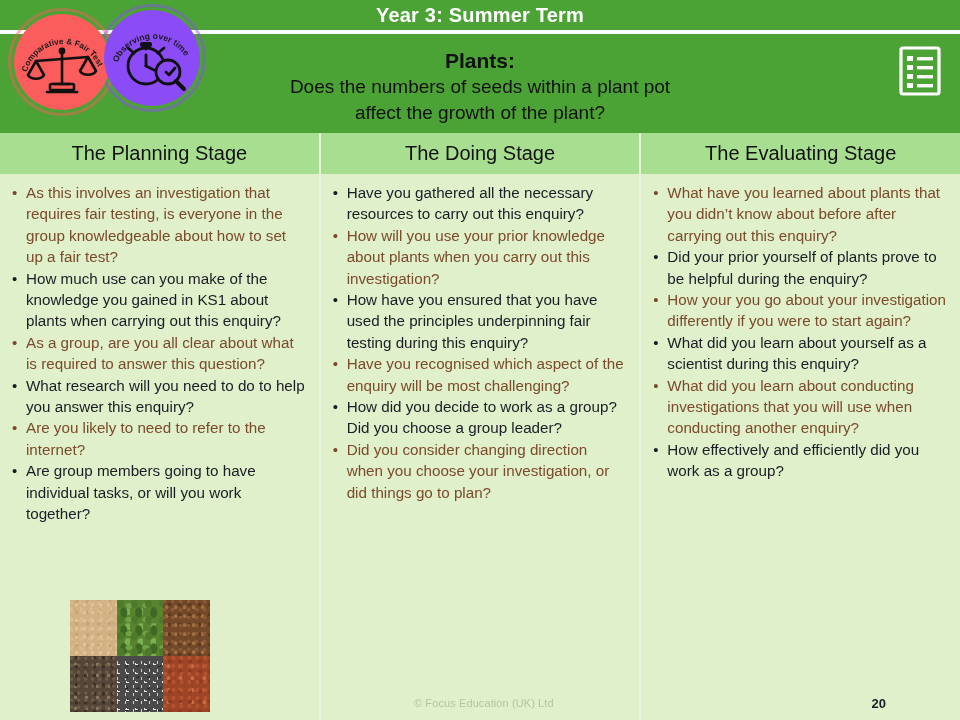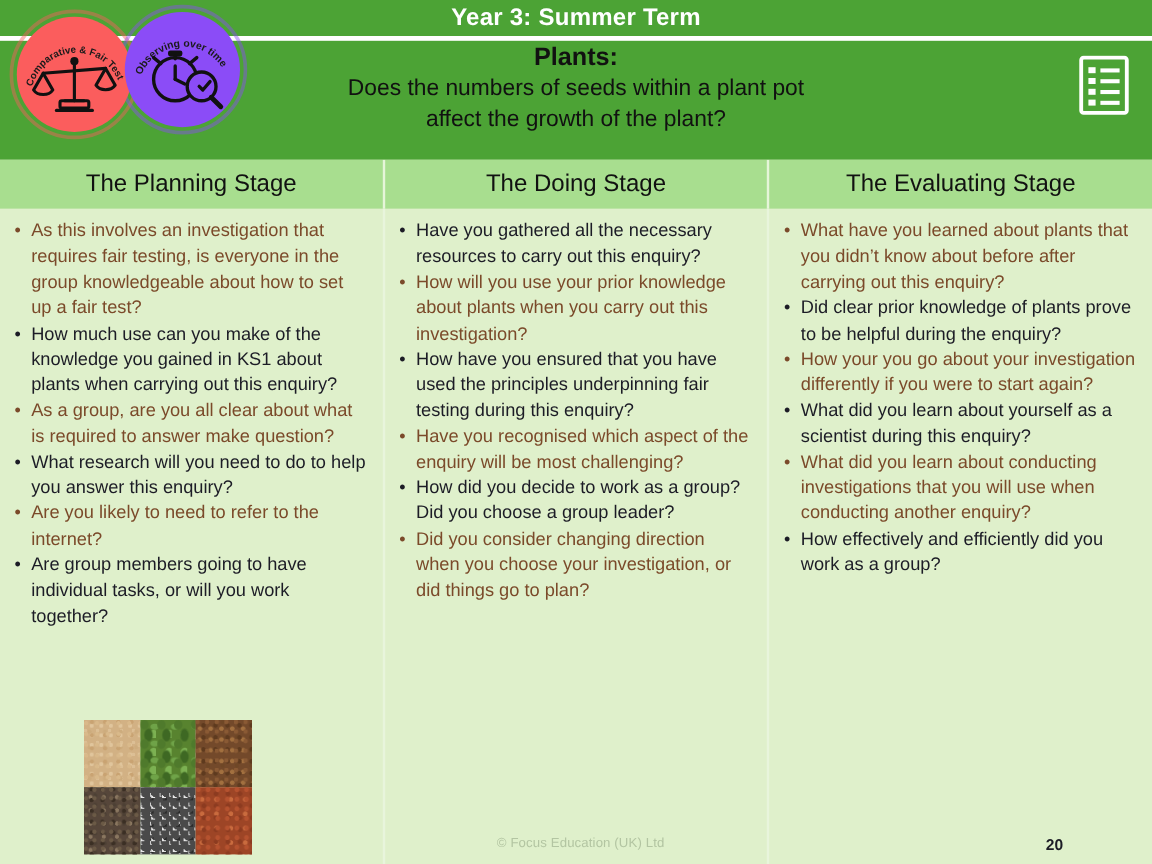--- a/index.html
+++ b/index.html
@@ -59,21 +59,21 @@
     bottom: 0;
     display: flex;
     align-items: flex-start;
     justify-content: center;
   }
 
   .subject-title {
     width: 620px;
     text-align: center;
     color: #111111;
-    padding-top: 1px;
+    padding-top: 14px;
   }
 
   .subject-title .plants {
     font-weight: bold;
     font-size: 21px;
     line-height: 26px;
     display: block;
   }
 
   .subject-title .question {
@@ -409,21 +409,21 @@
         <li class="brown">
             <span class="dot">•</span>
             <span class="txt">As this involves an investigation that requires fair testing, is everyone in the group knowledgeable about how to set up a fair test?</span>
           </li>
         <li class="dark">
             <span class="dot">•</span>
             <span class="txt">How much use can you make of the knowledge you gained in KS1 about plants when carrying out this enquiry?</span>
           </li>
         <li class="brown">
             <span class="dot">•</span>
-            <span class="txt">As a group, are you all clear about what is required to answer make question?</span>
+            <span class="txt">As a group, are you all clear about what is required to answer this question?</span>
           </li>
         <li class="dark">
             <span class="dot">•</span>
             <span class="txt">What research will you need to do to help you answer this enquiry?</span>
           </li>
         <li class="brown">
             <span class="dot">•</span>
             <span class="txt">Are you likely to need to refer to the internet?</span>
           </li>
         <li class="dark">
@@ -472,21 +472,21 @@
     </div>
 
     <div class="col">
       <ul class="bullets">
         <li class="brown">
             <span class="dot">•</span>
             <span class="txt">What have you learned about plants that you didn’t know about before after carrying out this enquiry?</span>
           </li>
         <li class="dark">
             <span class="dot">•</span>
-            <span class="txt">Did clear prior knowledge of plants prove to be helpful during the enquiry?</span>
+            <span class="txt">Did your prior yourself of plants prove to be helpful during the enquiry?</span>
           </li>
         <li class="brown">
             <span class="dot">•</span>
             <span class="txt">How your you go about your investigation differently if you were to start again?</span>
           </li>
         <li class="dark">
             <span class="dot">•</span>
             <span class="txt">What did you learn about yourself as a scientist during this enquiry?</span>
           </li>
         <li class="brown">

